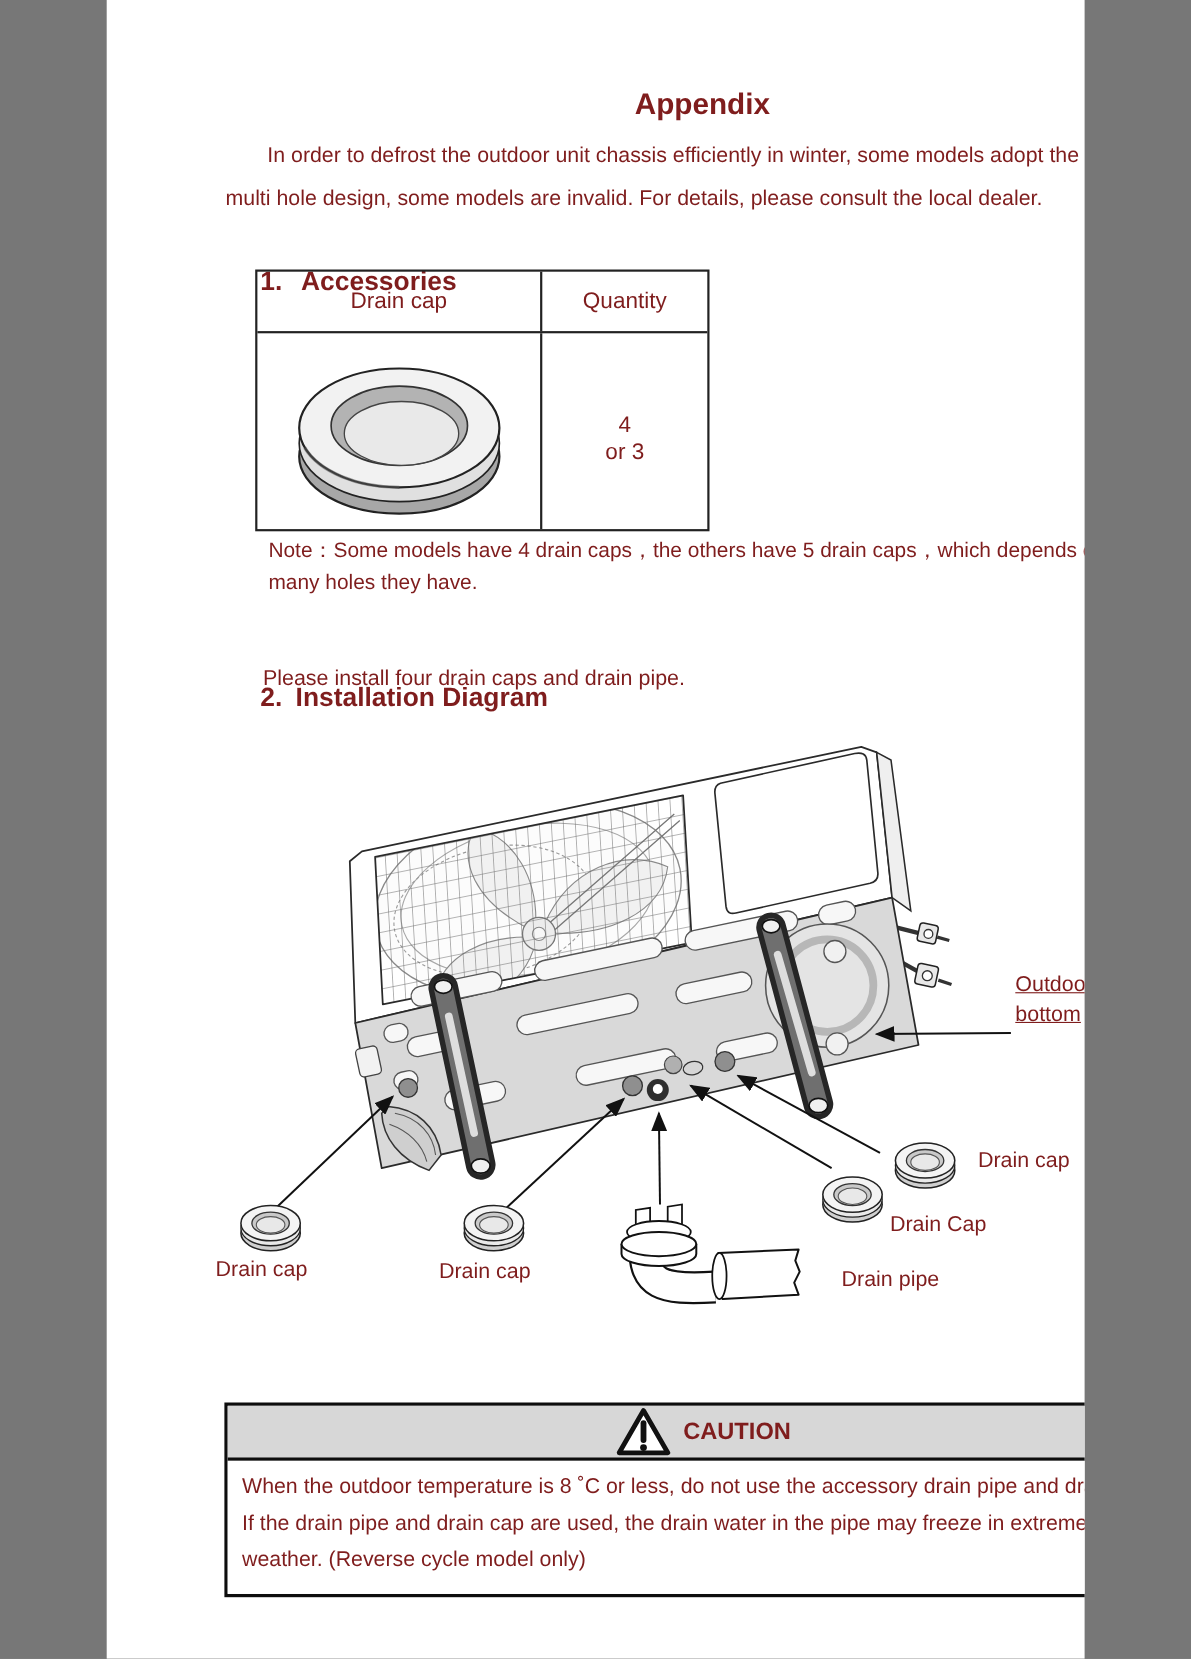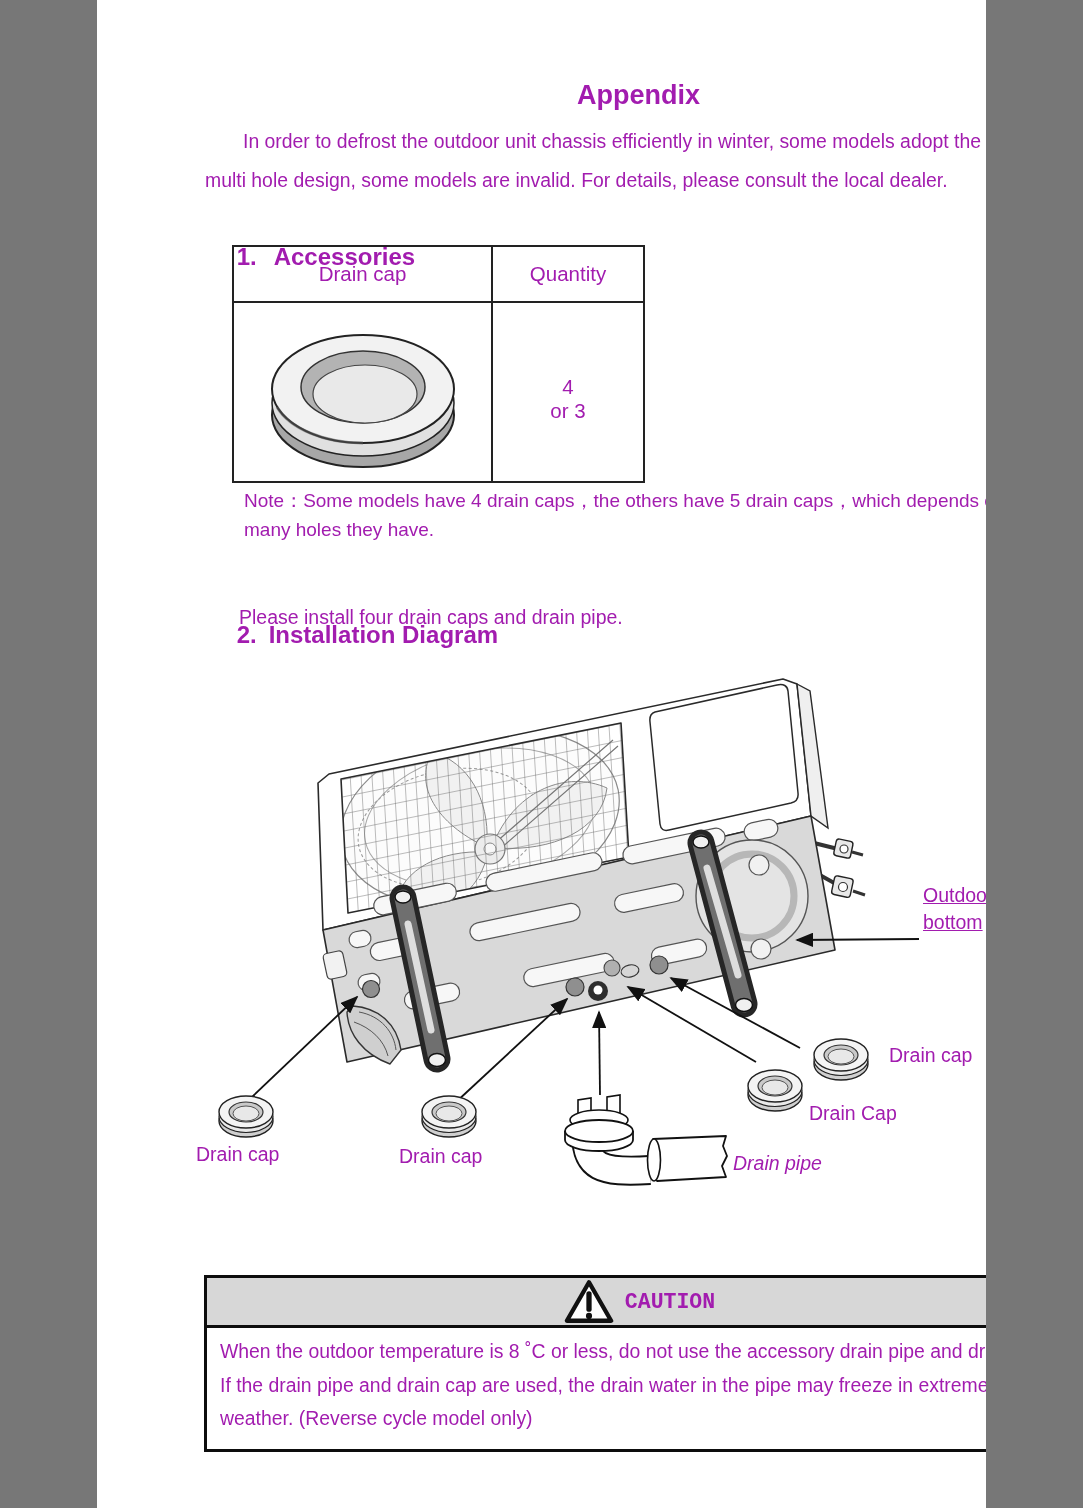--- a/index.html
+++ b/index.html
@@ -1,18 +1,18 @@
 <!DOCTYPE html>
 <html><head>
 <meta charset="utf-8">
 <style>
   html,body{margin:0;padding:0;background:#777;}
   .page{
     position:relative;width:889px;height:1508px;margin:0 auto;
-    background:#ffffff;color:#a21caf;
+    background:#ffffff;color:#7f1d1d;
     font-family:"Liberation Sans","DejaVu Sans",sans-serif;
     overflow:hidden;
   }
   .abs{position:absolute;}
   .page-title{left:0;top:80px;width:1083px;text-align:center;font-size:27px;font-weight:bold;}
   .intro{left:108px;top:122px;width:848px;font-size:19.4px;line-height:39px;text-indent:38px;}
   .sec-head{font-size:24px;font-weight:bold;white-space:pre-wrap;}
   .sec-head .num{display:inline-block;}
   #h-acc{left:113px;top:215px;}
   #h-acc .txt{margin-left:17px;}
@@ -35,28 +35,28 @@
   .qty-cell{flex-direction:column;justify-content:flex-start;font-size:20.5px;}
   .qty-top{margin-top:72px;}
   .qty-bot{}
 
   
   .diagram-svg{left:90px;top:650px;width:900px;height:560px;}
   .dlabel{font-size:19.5px;line-height:27px;white-space:nowrap;}
   #lbl-oub{left:826px;top:882px;width:118px;white-space:normal;text-decoration:underline;}
   #lbl-dc-ru{left:792px;top:1042px;}
   #lbl-dc-rl{left:712px;top:1100px;}
-  #lbl-dpipe{left:636px;top:1150px;font-style:italic;}
+  #lbl-dpipe{left:668px;top:1150px;}
   #lbl-dc-l{left:99px;top:1141px;}
   #lbl-dc-m{left:302px;top:1143px;}
 
   
   .caution{left:107px;top:1275px;width:871px;box-sizing:border-box;border:3px solid #0d0d0d;}
   .caution-head{height:50px;background:#d7d7d7;border-bottom:3px solid #0d0d0d;box-sizing:border-box;
-    display:flex;align-items:center;justify-content:center;gap:11px;font-family:Liberation Mono, monospace;}
+    display:flex;align-items:center;justify-content:center;gap:11px;}
   .caution-title{font-size:21.5px;font-weight:bold;}
   .caution-body{padding:7px 12px 13px 13px;font-size:19.4px;line-height:33.5px;background:#fff;}
 </style>
 </head>
 <body>
 
 <div class="page">
 
   <div class="abs page-title">Appendix</div>
 

